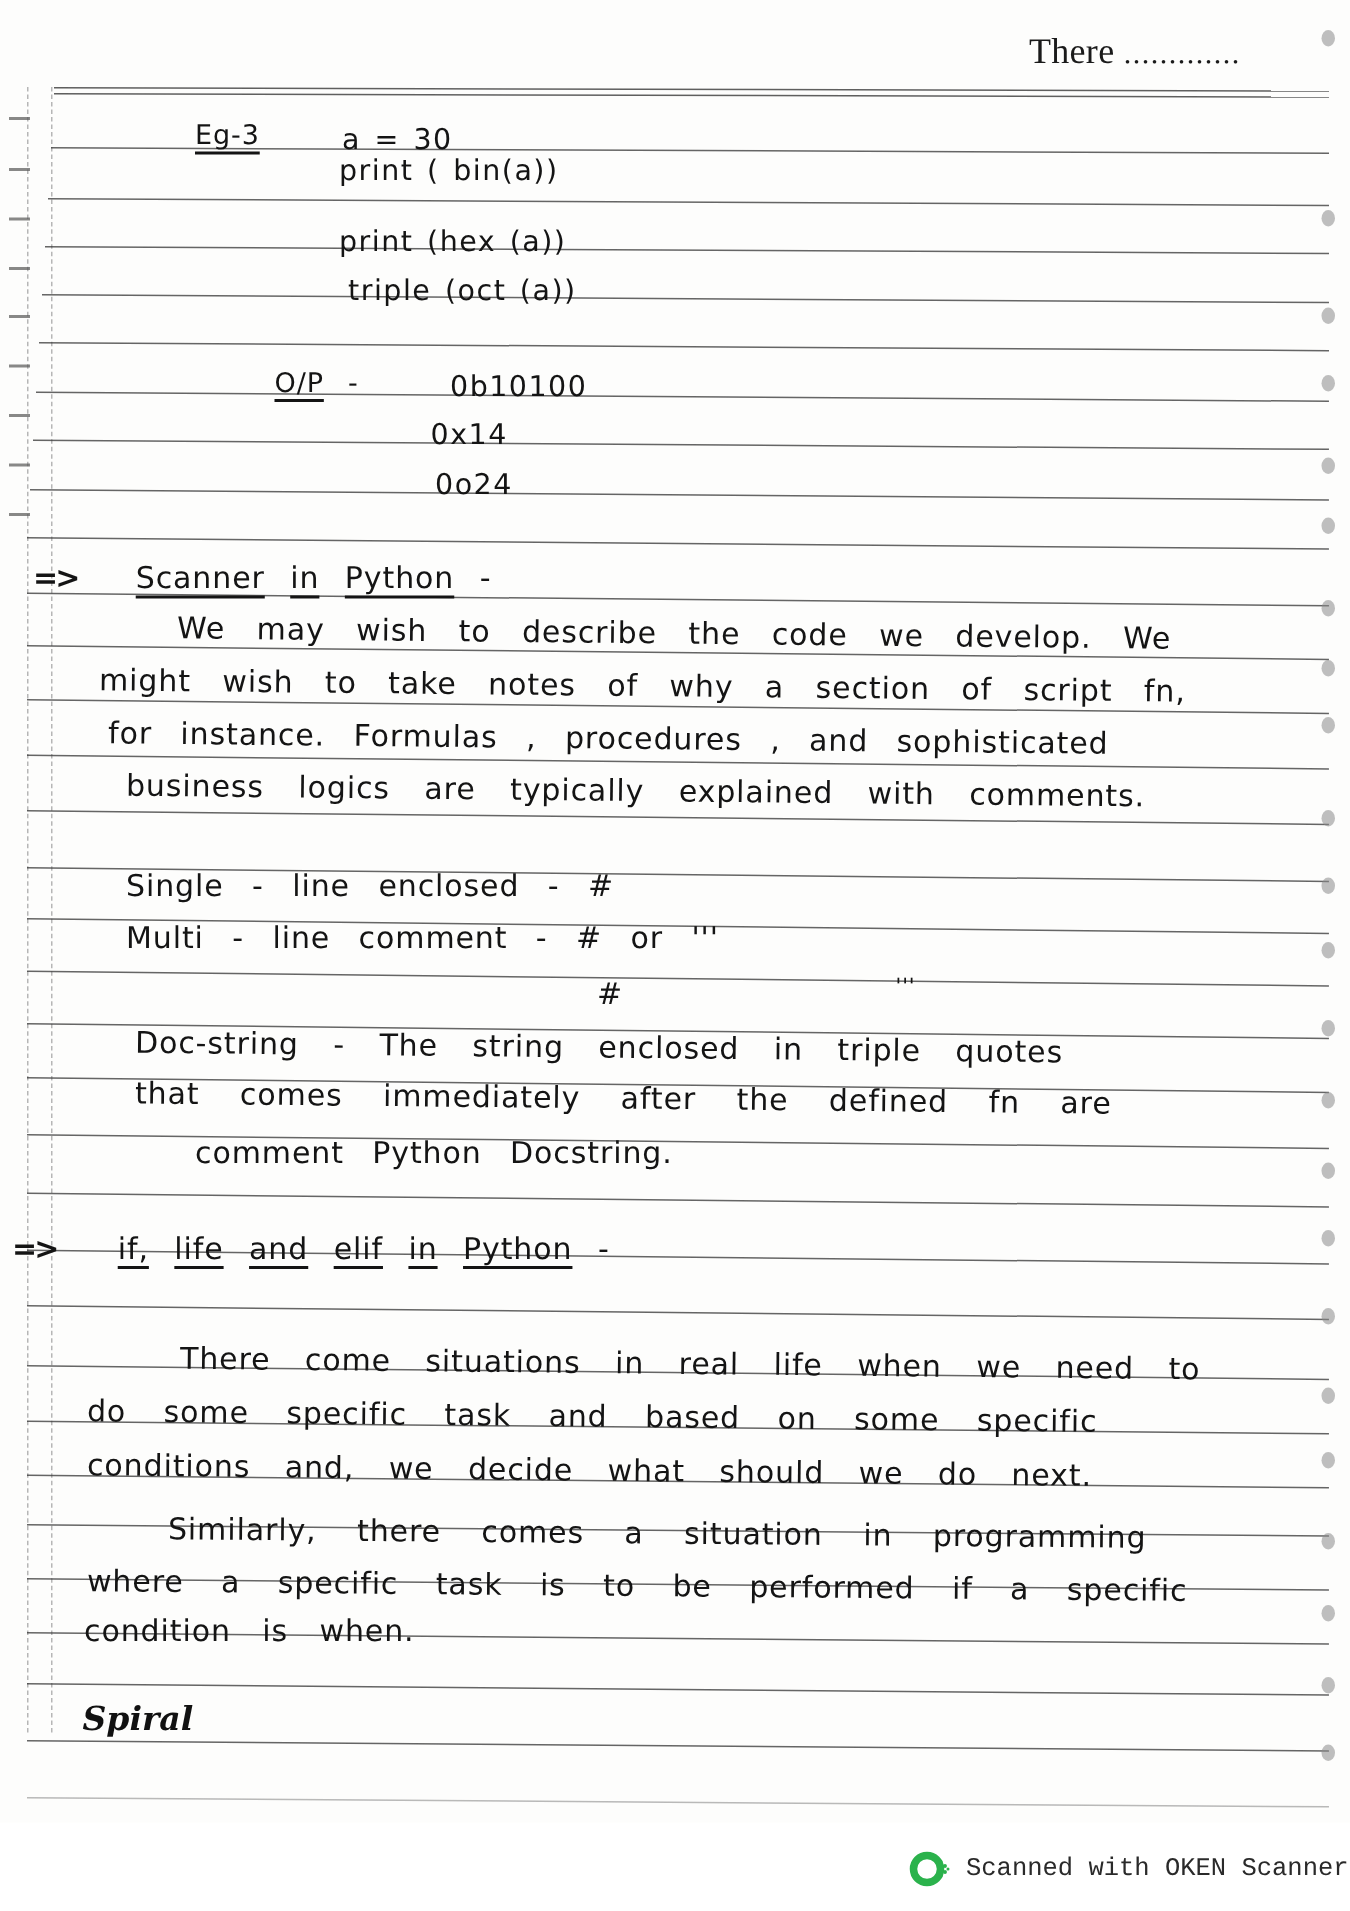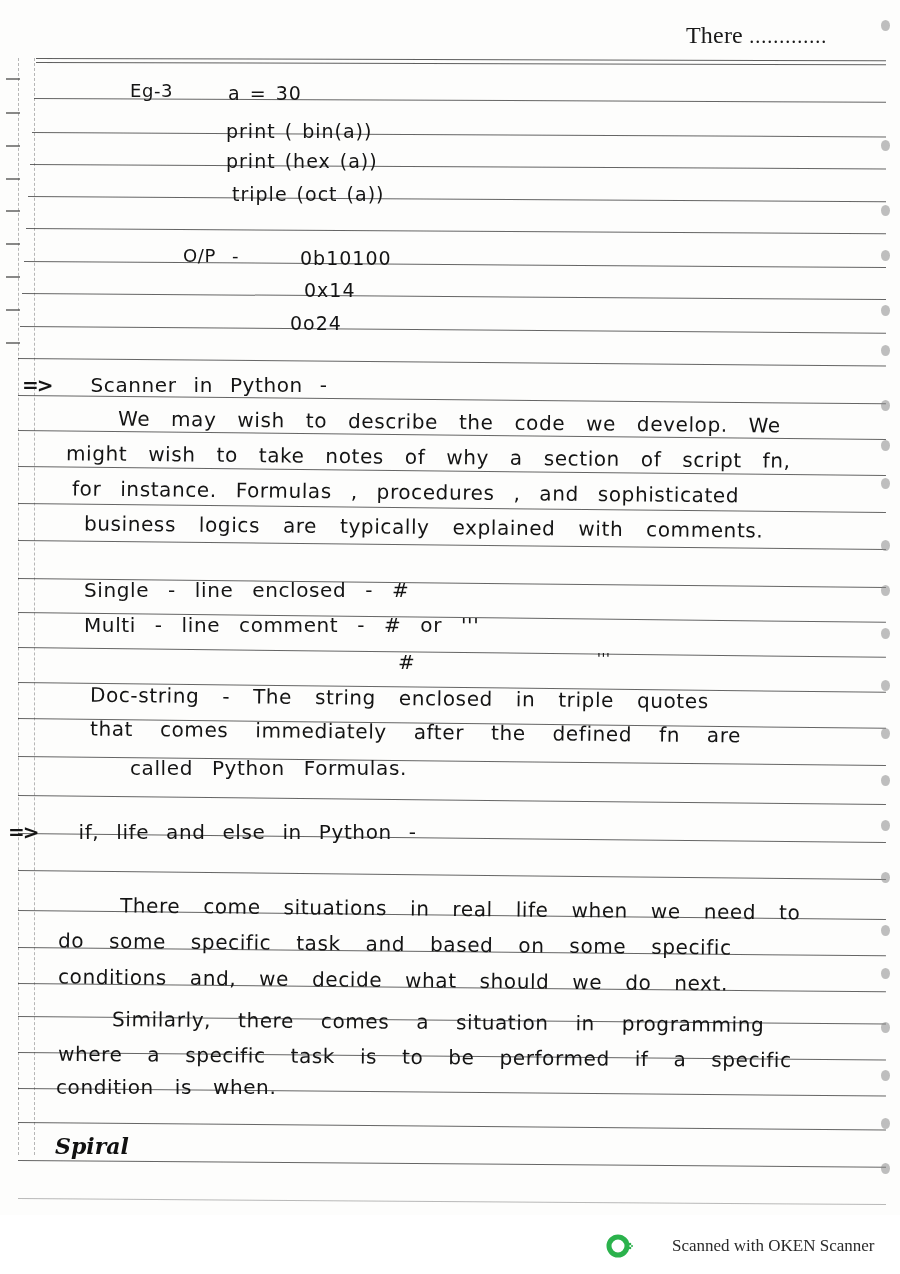--- a/index.html
+++ b/index.html
@@ -36,35 +36,35 @@
     .hole {
       position: absolute; right: 10px; width: 9px; height: 11px; border-radius: 50%;
       background: #8a8a8a; opacity: 0.55;
     }
     .hw {
       position: absolute; font-family: "DejaVu Sans", sans-serif; color: #141414;
       font-size: 20px; white-space: nowrap; letter-spacing: 0.6px;
       word-spacing: 10px;
     }
     .hw.code { font-size: 19px; letter-spacing: 1px; word-spacing: 2px; }
-    .u { text-decoration-thickness: 1.5px; text-underline-offset: 5px; }
+    .u { text-decoration: underline; text-decoration-thickness: 1.5px; text-underline-offset: 5px; }
     .arrow { font-weight: bold; letter-spacing: -2px; }
     .brand {
       position: absolute; left: 55px; top: 1133px;
       font-family: "DejaVu Serif", serif; font-style: italic; font-weight: bold;
       font-size: 22px; color: #111;
     }
     .scanner {
       position: absolute; left: 606px; top: 1232px; display: flex; align-items: center; gap: 10px;
     }
     .scanner .logo {
       width: 28px; height: 28px; position: relative;
     }
     .scanner .label {
-      font-family: Liberation Serif, serif; font-size: 17px; color: #2a2a2a; margin-left: 28px;
+      font-family: Liberation Mono, monospace; font-size: 17px; color: #2a2a2a;
     }
   </style>
 </head>
 <body>
 
 <div class="page">
 
   <div class="margin-line" style="left:18px"></div>
   <div class="margin-line" style="left:34px"></div>
 
@@ -143,28 +143,28 @@
     <div class="hole" style="top:968px"></div>
     <div class="hole" style="top:1022px"></div>
     <div class="hole" style="top:1070px"></div>
     <div class="hole" style="top:1118px"></div>
     <div class="hole" style="top:1163px"></div>
   </div>
 
   <div>
     <span class="hw u" style="left:130px;top:80px;font-size:18px">Eg-3</span>
     <span class="hw code" style="left:228px;top:82px">a = 30</span>
-    <span class="hw code" style="left:226px;top:120px">print ( bin(a))</span>
+    <span class="hw code" style="left:226px;top:103px">print ( bin(a))</span>
     <span class="hw code" style="left:226px;top:150px">print (hex (a))</span>
     <span class="hw code" style="left:232px;top:183px">triple (oct (a))</span>
 
     <span class="hw u" style="left:183px;top:245px;font-size:18px">O/P</span>
     <span class="hw" style="left:232px;top:245px;font-size:18px">-</span>
     <span class="hw code" style="left:300px;top:247px">0b10100</span>
-    <span class="hw code" style="left:304px;top:279px">0x14</span>
+    <span class="hw code" style="left:287px;top:279px">0x14</span>
     <span class="hw code" style="left:290px;top:312px">0o24</span>
   </div>
 
   <div>
     <div class="hw" style="left:22px;top:373px">
       <span class="arrow">=&gt;</span>
       <span style="margin-left:22px" class="u">Scanner</span>
       <span class="u">in</span>
       <span class="u">Python</span>
       <span>-</span>
@@ -174,30 +174,30 @@
     <span class="hw" style="left:72px;top:480px;word-spacing:12px;transform:rotate(0.6deg)">for instance. Formulas , procedures , and sophisticated</span>
     <span class="hw" style="left:84px;top:515px;word-spacing:16px;transform:rotate(0.6deg)">business logics are typically explained with comments.</span>
 
     <span class="hw" style="left:84px;top:578px;word-spacing:12px">Single - line enclosed - #</span>
     <span class="hw" style="left:84px;top:613px;word-spacing:12px">Multi - line comment - # or '''</span>
     <span class="hw" style="left:398px;top:650px">#</span>
     <span class="hw" style="left:597px;top:650px;font-size:14px">'''</span>
 
     <span class="hw" style="left:90px;top:686px;word-spacing:16px;transform:rotate(0.6deg)">Doc-string - The string enclosed in triple quotes</span>
     <span class="hw" style="left:90px;top:720px;word-spacing:20px;transform:rotate(0.6deg)">that comes immediately after the defined fn are</span>
-    <span class="hw" style="left:130px;top:756px;word-spacing:12px">called Python Formulas.</span>
+    <span class="hw" style="left:130px;top:756px;word-spacing:12px">comment Python Docstring.</span>
   </div>
 
   <div>
     <div class="hw" style="left:8px;top:820px">
       <span class="arrow">=&gt;</span>
       <span style="margin-left:24px" class="u">if,</span>
       <span class="u">life</span>
       <span class="u">and</span>
-      <span class="u">else</span>
+      <span class="u">elif</span>
       <span class="u">in</span>
       <span class="u">Python</span>
       <span>-</span>
     </div>
     <span class="hw" style="left:120px;top:897px;word-spacing:16px;transform:rotate(0.6deg)">There come situations in real life when we need to</span>
     <span class="hw" style="left:58px;top:932px;word-spacing:18px;transform:rotate(0.6deg)">do some specific task and based on some specific</span>
     <span class="hw" style="left:58px;top:968px;word-spacing:16px;transform:rotate(0.6deg)">conditions and, we decide what should we do next.</span>
     <span class="hw" style="left:112px;top:1010px;word-spacing:20px;transform:rotate(0.5deg)">Similarly, there comes a situation in programming</span>
     <span class="hw" style="left:58px;top:1045px;word-spacing:18px;transform:rotate(0.5deg)">where a specific task is to be performed if a specific</span>
     <span class="hw" style="left:56px;top:1075px;word-spacing:14px">condition is when.</span>

